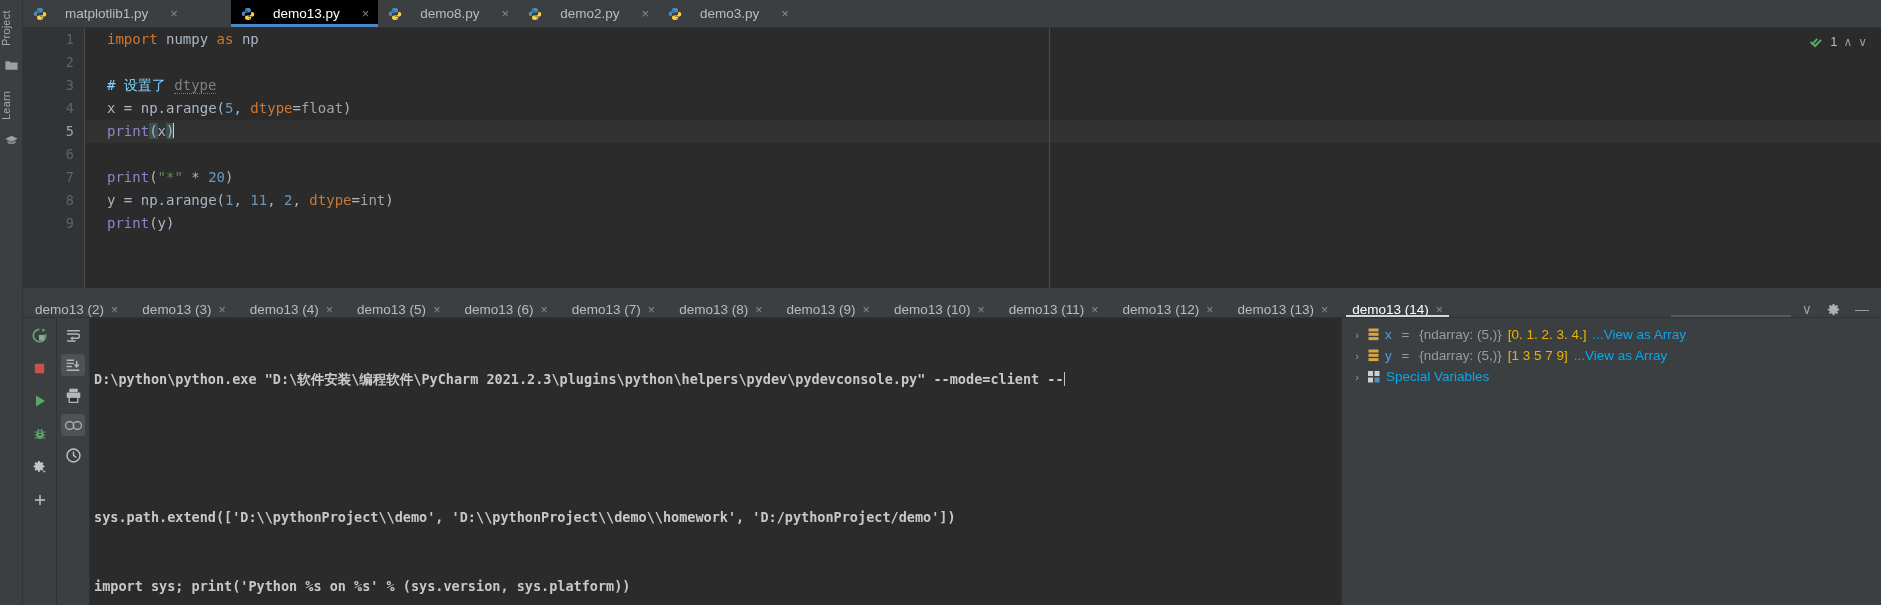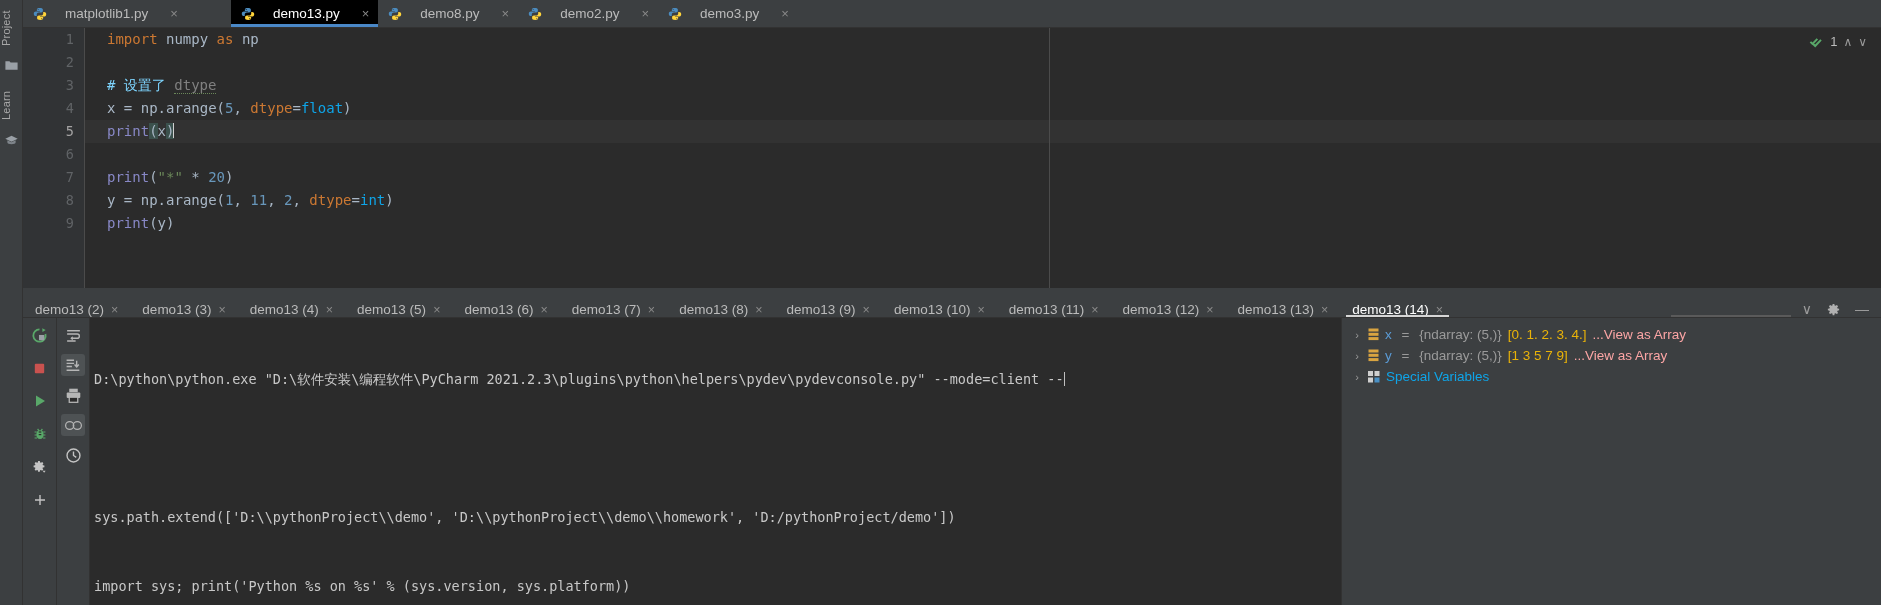--- a/index.html
+++ b/index.html
@@ -76,21 +76,21 @@
   }
   .rmargin { position: absolute; top: 0; bottom: 0; width: 1px; background: #4b4b4b; }
   
   .kw   { color: #cc7832; }
   .num  { color: #6897bb; }
   .str  { color: #6a8759; }
   .cmt  { color: #7dd3fc; }
   .id   { color: #a9b7c6; }
   .bi   { color: #8888c6; }
   .named{ color: #cc7832; }
-  .typ  { color: #0ea5e9; }
+  .typ  { color: #a3a3a3; }
   .cmtlink { color: #808080; border-bottom: 1px dotted #6a8759; }
   .brhl { background: #3b514d; }
   .caret { display:inline-block; width:1px; height:15px; background:#d0d0d0; vertical-align:-2px; margin-left:-1px;}
 
   
   .inspect {
     position: absolute; right: 14px; top: 6px; display: flex;
     align-items: center; gap: 6px; color: #b0b0b0; font-size: 13px; z-index: 6;
   }
   .inspect .cnt { color: #bbbbbb; font-size: 13px; }
@@ -135,37 +135,37 @@
   .ctoolbtn.sel { background: #4e5254; }
   .coutwrap {
     flex: 1; background: #2b2b2b; position: relative; overflow: hidden;
     border-left: 1px solid #323232;
   }
   .cout {
     position: absolute; inset: 0; padding: 4px 0 0 4px;
     font-family: "DejaVu Sans Mono", monospace; font-size: 13.5px;
     color: #bbbbbb; white-space: pre; line-height: 23px;
   }
-  .cline2 { height: 23px; white-space: pre; }
+  .cline2 { height: 23px; white-space: pre; font-weight: bold; }
   .c-white { color: #c8c8c8; }
   .c-cursorbar { display:inline-block; width:1px; height:14px; background:#c0c0c0; vertical-align:-2px;}
 
   .vars {
     width: 540px; background: #3c3f41; flex: none; position: relative;
     border-left: 1px solid #323232; padding-top: 6px;
   }
   .varrow {
     display: flex; align-items: center; gap: 6px; height: 21px;
     padding-left: 10px; font-size: 13.5px; color: #bbbbbb; white-space: nowrap;
   }
   .varrow .arrow { color: #9a9a9a; font-size: 11px; width: 10px; text-align:center;}
   .vname { color: #5b9bd5; }
   .vtype { color: #9a9a9a; }
   .vval  { color: #eab308; }
-  .vlink { color: #fca5a5; }
+  .vlink { color: #0ea5e9; }
   .sp-var { color: #0ea5e9; text-align: right; }
 
   
   .tabscrollnub {
     position:absolute; right: 90px; bottom: 0; width: 120px; height: 2px; background:#5a5a5a;
   }
   svg { display: block; }
 </style>
 </head>
 <body>

